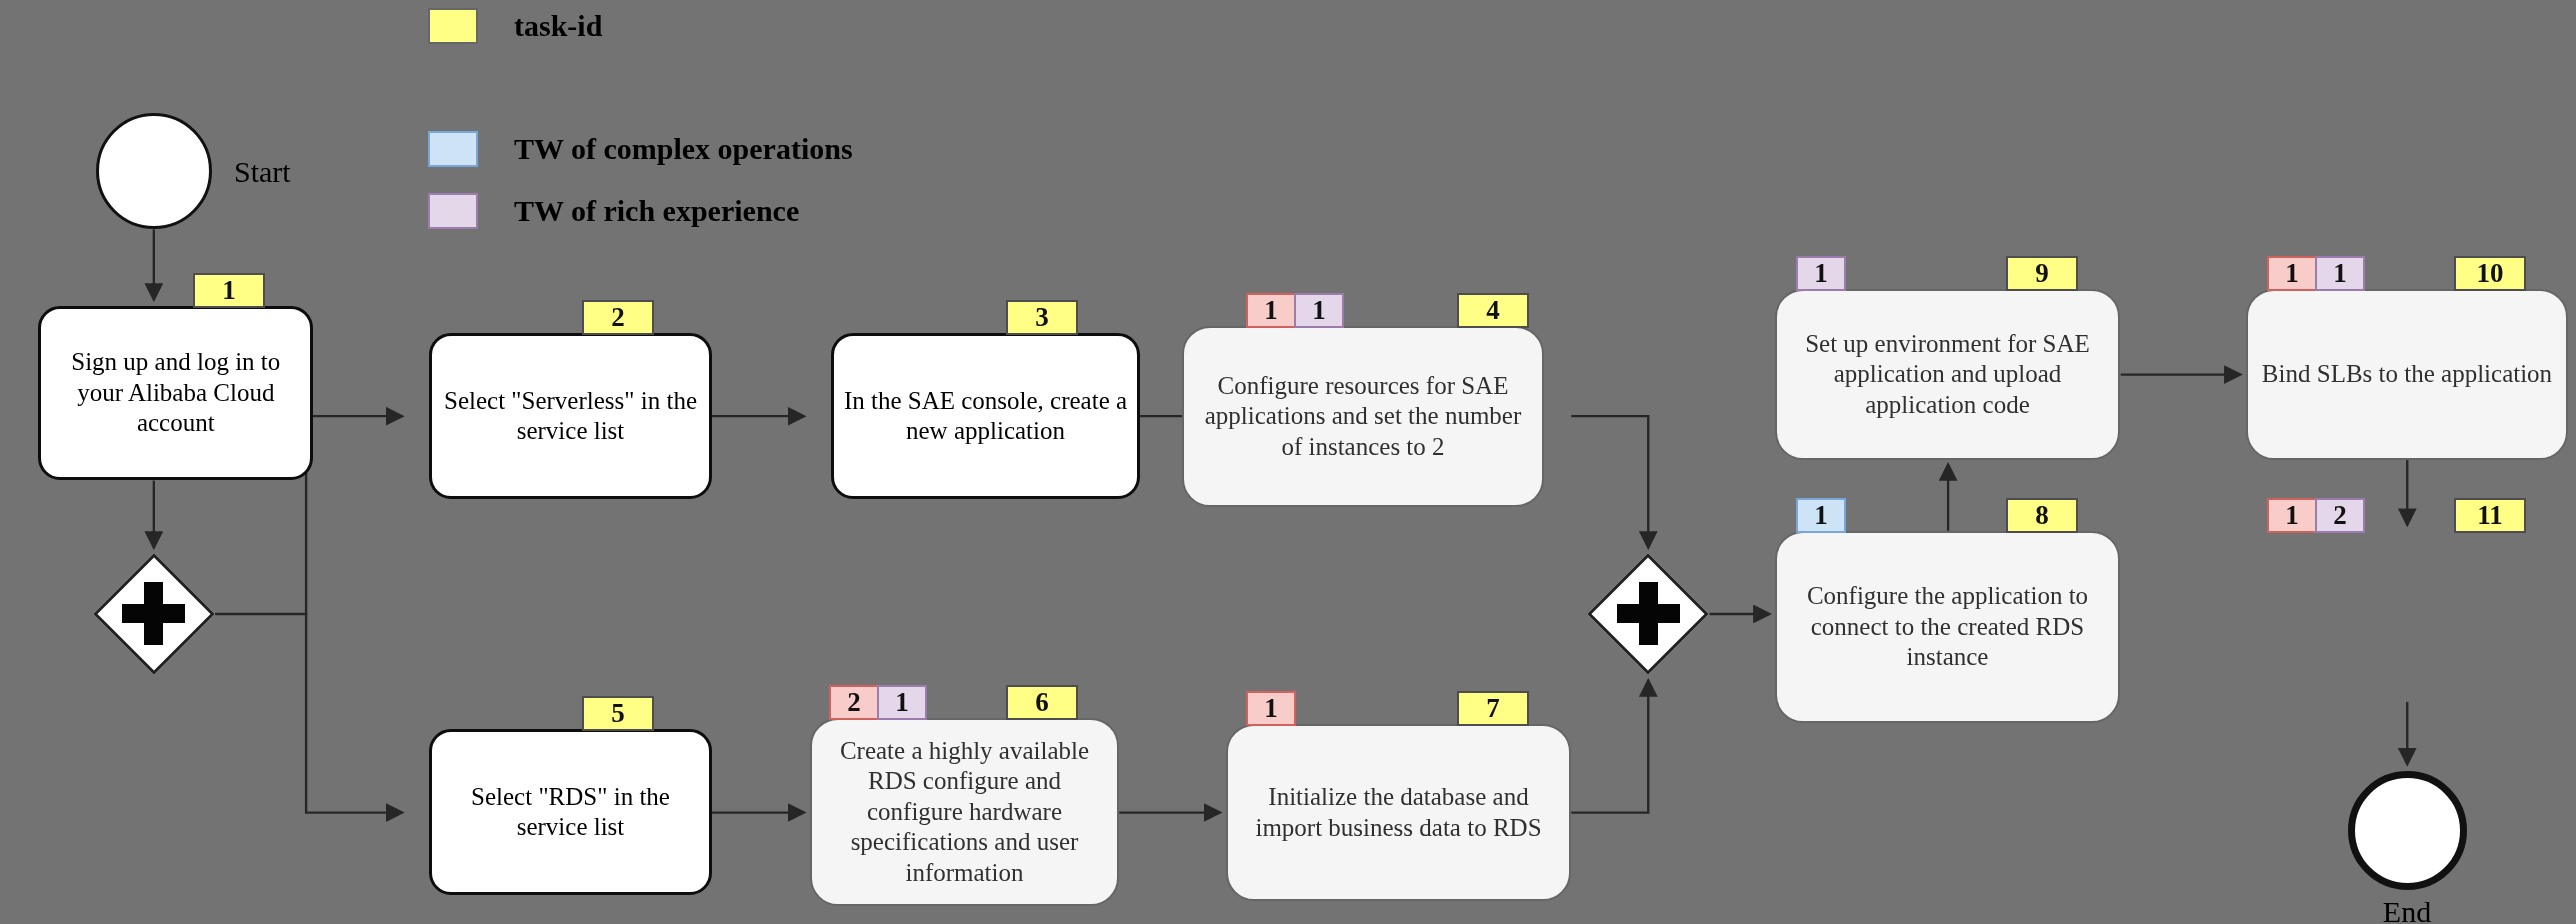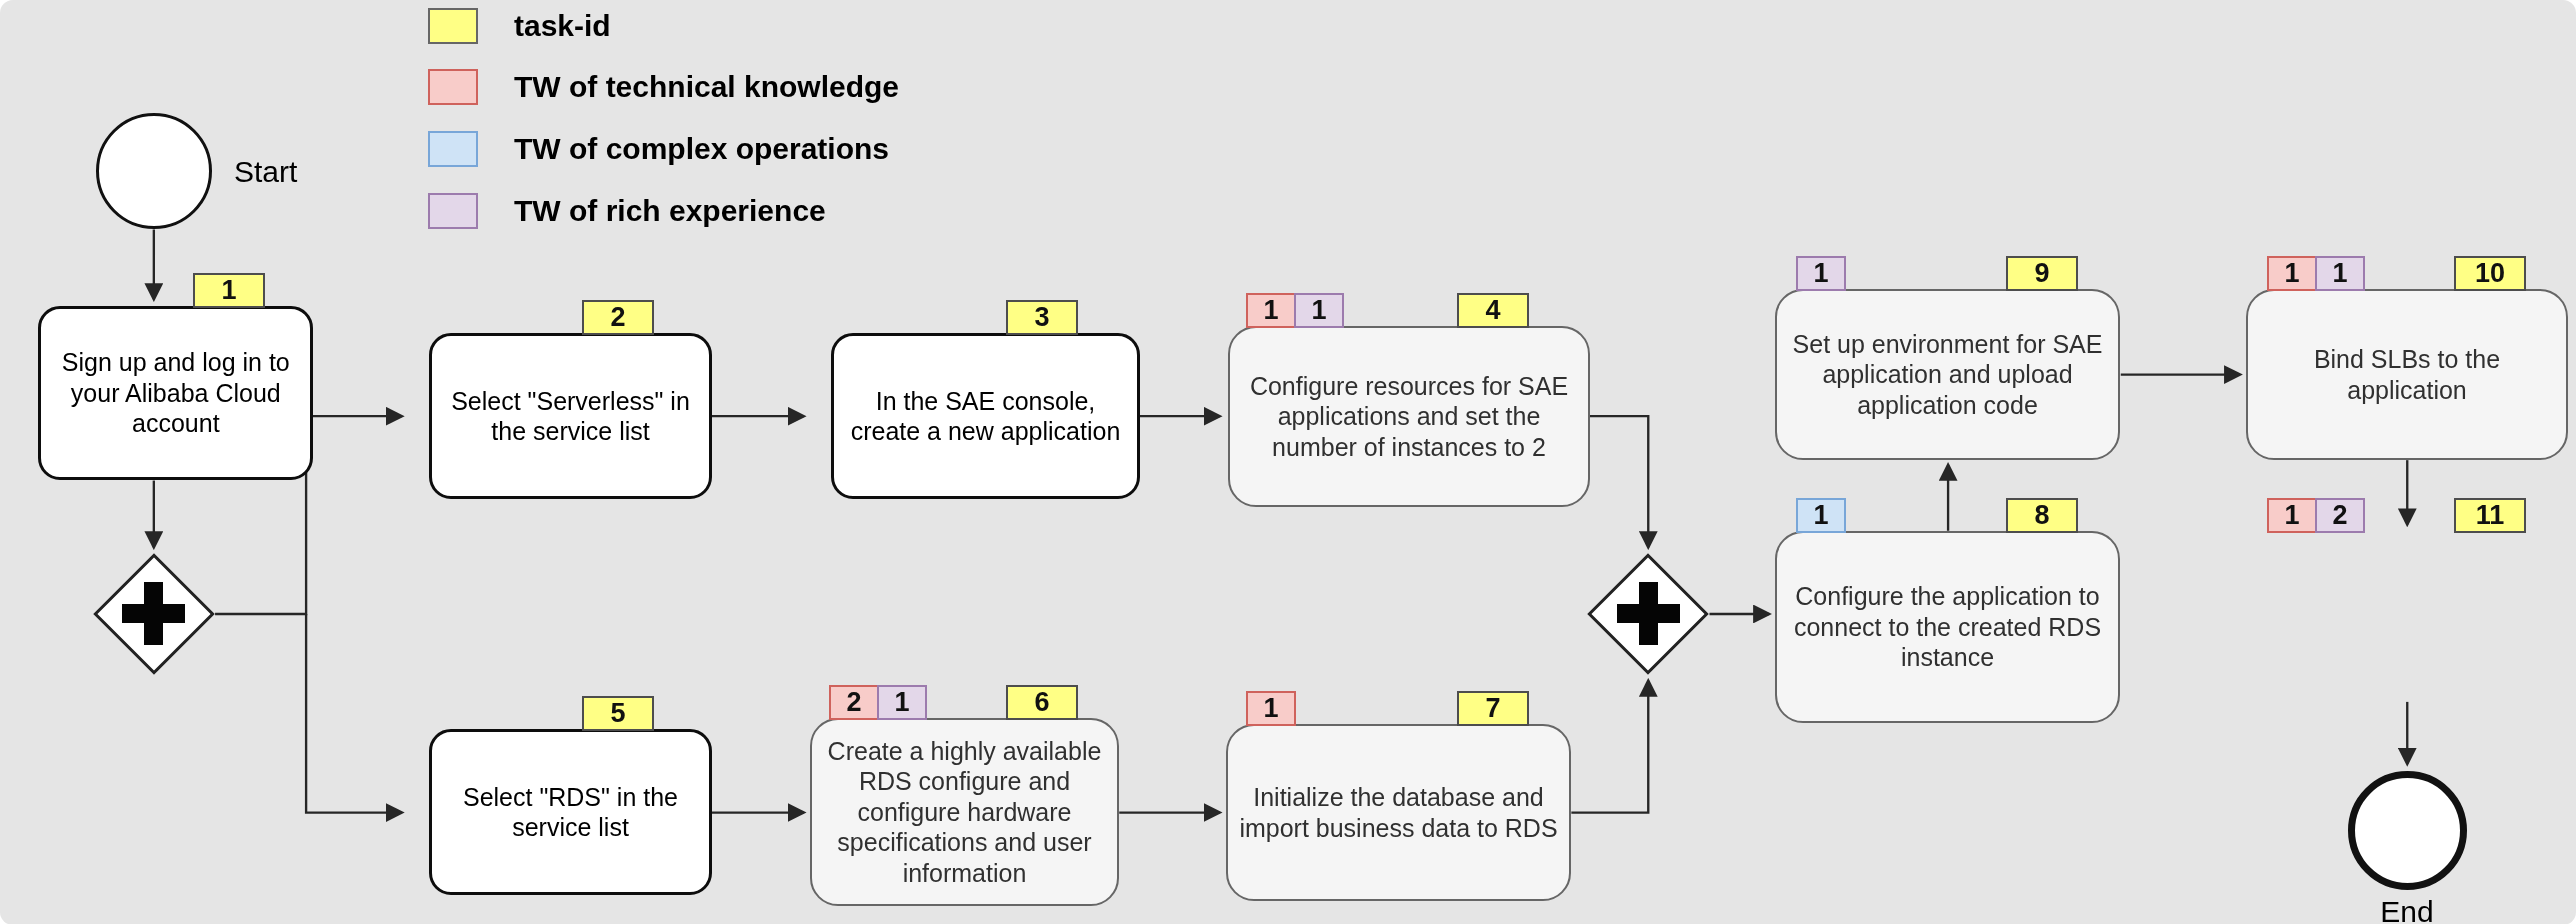--- a/index.html
+++ b/index.html
@@ -1,18 +1,18 @@
 <!DOCTYPE html>
 <html style="font-size:12.6px"><head>
 <meta charset="utf-8">
 <style>
   html,body { margin:0; padding:0; background:#ffffff; }
   .canvas {
-    position:relative; width:2576px; height:925px; background:#e5e5e5;
-    font-family:Liberation Sans, sans-serif; overflow:hidden;border-radius:13px;
+    position:relative; width:2576px; height:925px; background:#737373;
+    font-family:Liberation Serif, serif; overflow:hidden;
   }
   .wires { position:absolute; left:0; top:0; width:2576px; height:925px; }
 
   
   .legend-row { position:absolute; left:428px; display:flex; align-items:center; }
   .swatch { width:50px; height:36px; box-sizing:border-box; border:2.4px solid #666; flex:0 0 auto; }
   .sw-id   { background:#FFFF85; border-color:#666666; }
   .sw-tech { background:#F8CCC9; border-color:#CF625C; }
   .sw-ops  { background:#CFE3F6; border-color:#78A6D8; }
   .sw-exp  { background:#E3D7E9; border-color:#9C7BAD; }
@@ -75,24 +75,20 @@
       <path d="M2702,477 L2854,477" marker-end="url(#arrow)"></path>
       <path d="M3067,586 L3067,668" marker-end="url(#arrow)"></path>
       <path d="M3067,894 L3067,973" marker-end="url(#arrow)"></path>
     </g>
   </svg>
 
   <div class="legend-row" style="top:7.8px">
     <span class="swatch sw-id"></span>
     <span class="legend-label">task-id</span>
   </div>
-  <div class="legend-row" style="top:69px">
-    <span class="swatch sw-tech"></span>
-    <span class="legend-label">TW of technical knowledge</span>
-  </div>
   <div class="legend-row" style="top:131px">
     <span class="swatch sw-ops"></span>
     <span class="legend-label">TW of complex operations</span>
   </div>
   <div class="legend-row" style="top:193px">
     <span class="swatch sw-exp"></span>
     <span class="legend-label">TW of rich experience</span>
   </div>
 
   <div class="event start"></div>
@@ -119,21 +115,21 @@
   <div class="task white" style="left:408px;top:333px;width:283px;height:166px">
     <span>Select "Serverless" in the service list</span>
   </div>
   <div class="tag id" style="left:582px;top:300px">2</div>
 
   <div class="task white" style="left:810px;top:333px;width:309px;height:166px">
     <span>In the SAE console, create a new application</span>
   </div>
   <div class="tag id" style="left:1006px;top:300px">3</div>
 
-  <div class="task gray" style="left:1228px;top:326px;width:362px;height:181px">
+  <div class="task gray" style="left:1182px;top:326px;width:362px;height:181px">
     <span>Configure resources for SAE applications and set the number of instances to 2</span>
   </div>
   <div class="tag tech" style="left:1246px;top:293px">1</div>
   <div class="tag exp" style="left:1294px;top:293px">1</div>
   <div class="tag id" style="left:1457px;top:293px">4</div>
 
   <div class="task white" style="left:408px;top:729px;width:283px;height:166px">
     <span>Select "RDS" in the service list</span>
   </div>
   <div class="tag id" style="left:582px;top:696px">5</div>

